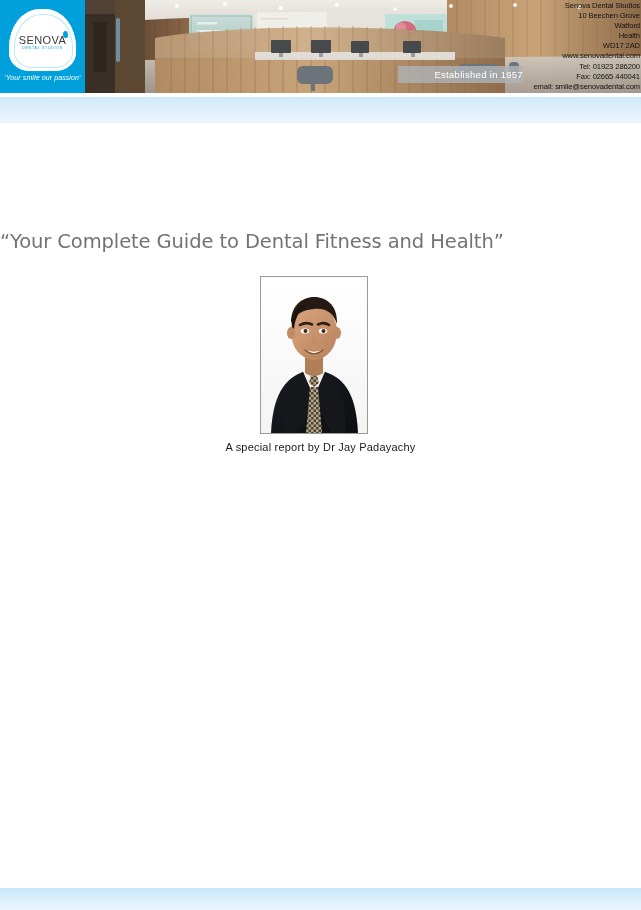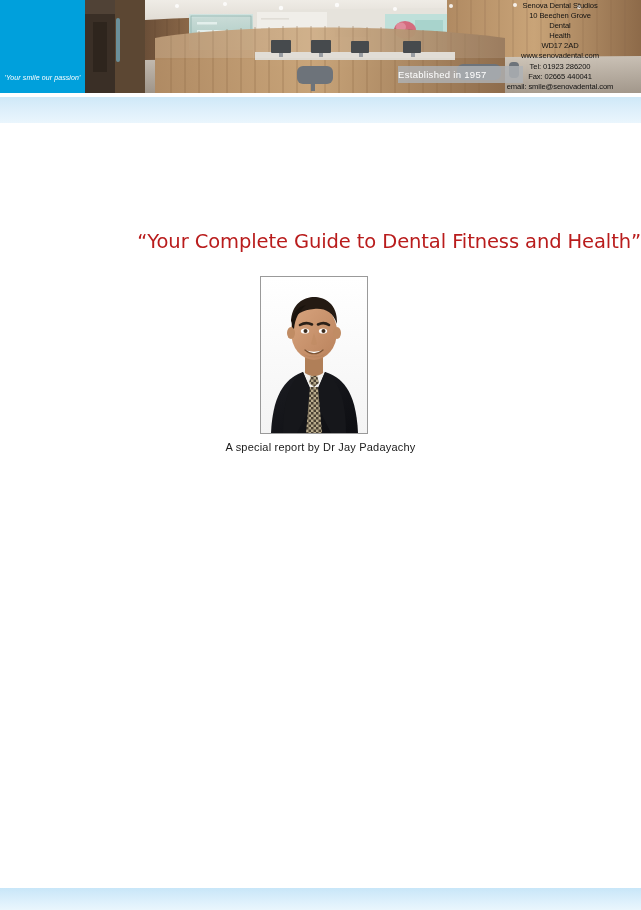--- a/index.html
+++ b/index.html
@@ -100,30 +100,30 @@
   }
   #banner svg { display: block; }
   #banner-caption {
     position: absolute;
     left: 313px; top: 66px;
     width: 125px; height: 17px;
     background: rgba(175,178,182,.82);
     color: #ffffff;
     font-size: 9.5px;
     line-height: 17px;
-    text-align: left;
+    text-align: right;
     letter-spacing: .3px;
   }
 
   
   #contact {
     position: absolute;
     right: 1px; top: 1px;
     width: 160px;
-    text-align: center;
+    text-align: right;
     font-family: "Liberation Sans", sans-serif;
     font-size: 7.6px;
     line-height: 10.1px;
     color: #111111;
     letter-spacing: -.1px;
     z-index: 5;
   }
   #contact .cline { white-space: nowrap; }
 
   
@@ -138,25 +138,25 @@
     left: 0; top: 888px;
     width: 641px; height: 22px;
     background: linear-gradient(to bottom, #c8e6f8 0%, #ddf0fc 60%, #eaf6fd 100%);
   }
 
   
   #doc-title {
     position: absolute;
     left: 0; top: 230px;
     width: 641px;
-    text-align: right;
+    text-align: left;
     font-family: "DejaVu Sans", sans-serif;
     font-size: 19.5px;
     font-weight: 400;
-    color: #b91c1c;
+    color: #737373;
     letter-spacing: -.1px;
     white-space: nowrap;
   }
 
   #portrait-frame {
     position: absolute;
     left: 260px; top: 276px;
     width: 108px; height: 158px;
     border: 1px solid #9a9a9a;
     background: #ffffff;
@@ -174,20 +174,26 @@
     color: #1a1a1a;
     letter-spacing: .2px;
   }
 </style>
 </head>
 <body>
 
 <div id="header">
 
   <div id="logo-block">
+    <div id="logo-mark">
+      <div id="logo-shield"></div>
+      <div id="logo-drop"></div>
+      <div id="logo-wordmark">SENOVA</div>
+      <div id="logo-sub">DENTAL STUDIOS</div>
+    </div>
     <div id="logo-tagline">'Your smile our passion'</div>
   </div>
 
   <div id="banner">
     <svg width="556" height="93" viewBox="0 0 556 93">
       <defs>
         <linearGradient id="wallg" x1="0" y1="0" x2="0" y2="1">
           <stop offset="0" stop-color="#d9d4cc"></stop>
             <stop offset="1" stop-color="#b3aca3"></stop>
         </linearGradient>
@@ -341,21 +347,21 @@
       </g>
 
       <path d="M70,38 C150,24 320,24 420,38 L420,58 L70,58 Z" fill="#ffffff" opacity=".12"></path>
     </svg>
     <div id="banner-caption">Established in 1957</div>
   </div>
 
   <div id="contact">
     <div class="cline">Senova Dental Studios</div>
     <div class="cline">10 Beechen Grove</div>
-    <div class="cline">Dental</div>
+    <div class="cline">Watford</div>
     <div class="cline">Health</div>
     <div class="cline">WD17 2AD</div>
     <div class="cline">www.senovadental.com</div>
     <div class="cline">Tel: 01923 286200</div>
     <div class="cline">Fax: 02665 440041</div>
     <div class="cline">email: smile@senovadental.com</div>
   </div>
 </div>
 
 <div id="band-top"></div>

